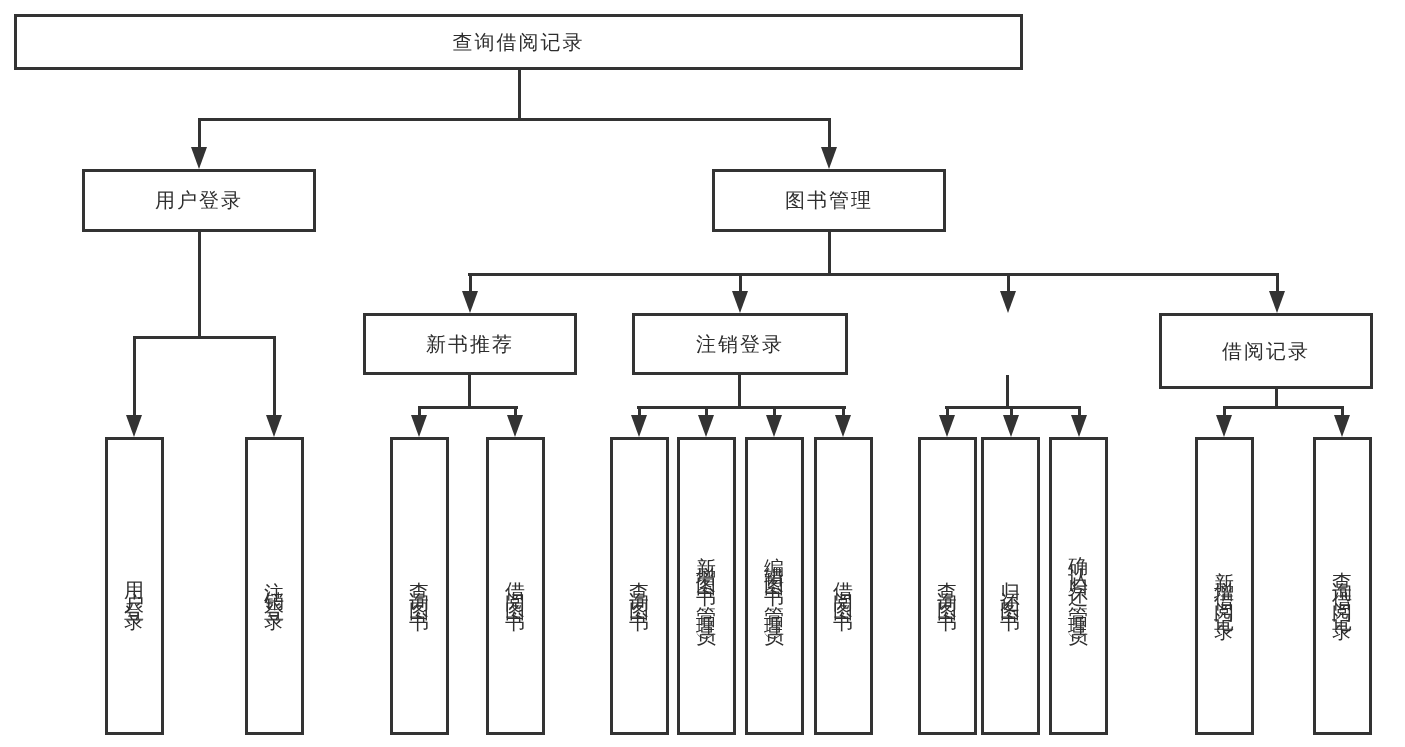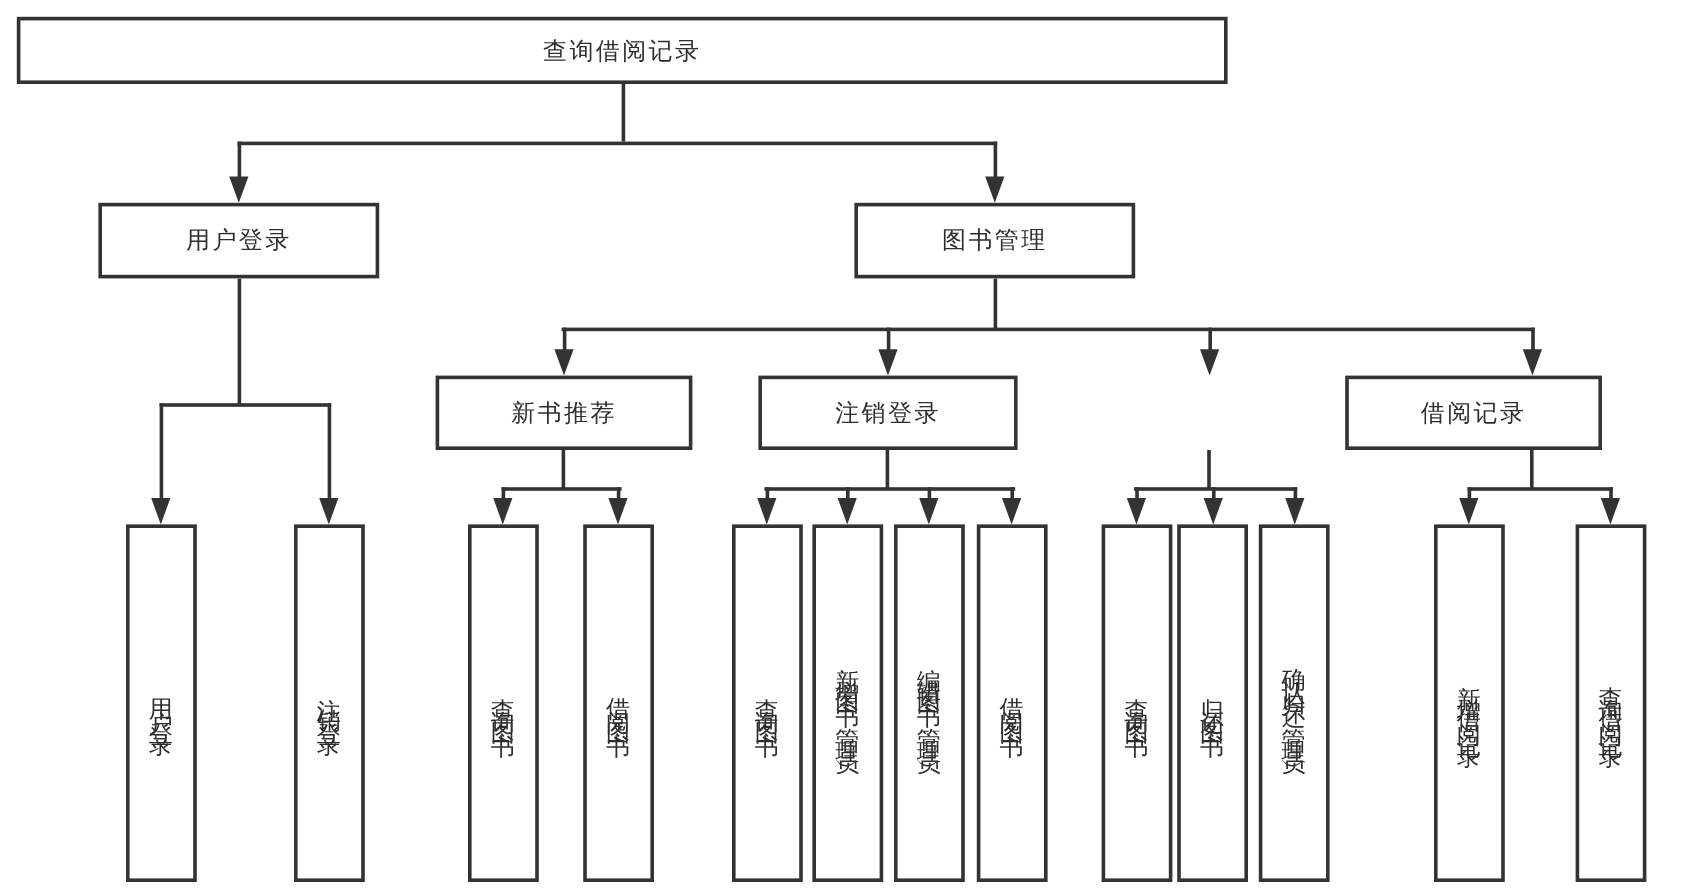--- a/index.html
+++ b/index.html
@@ -55,21 +55,21 @@
   <div class="box" style="left:712px;top:169px;width:234px;height:63px">
     <span>图书管理</span>
   </div>
 
   <div class="box" style="left:363px;top:313px;width:214px;height:62px">
     <span>新书推荐</span>
   </div>
   <div class="box" style="left:632px;top:313px;width:216px;height:62px">
     <span>注销登录</span>
   </div>
-  <div class="box" style="left:1121px;top:313px;width:214px;height:62px">
+  <div class="box" style="left:1159px;top:313px;width:214px;height:76px">
     <span>借阅记录</span>
   </div>
 
   <div class="box leaf" style="left:105px;top:437px;width:59px;height:298px">
     <span class="vtext">用户登录</span>
   </div>
   <div class="box leaf" style="left:245px;top:437px;width:59px;height:298px">
     <span class="vtext">注销登录</span>
   </div>
 

